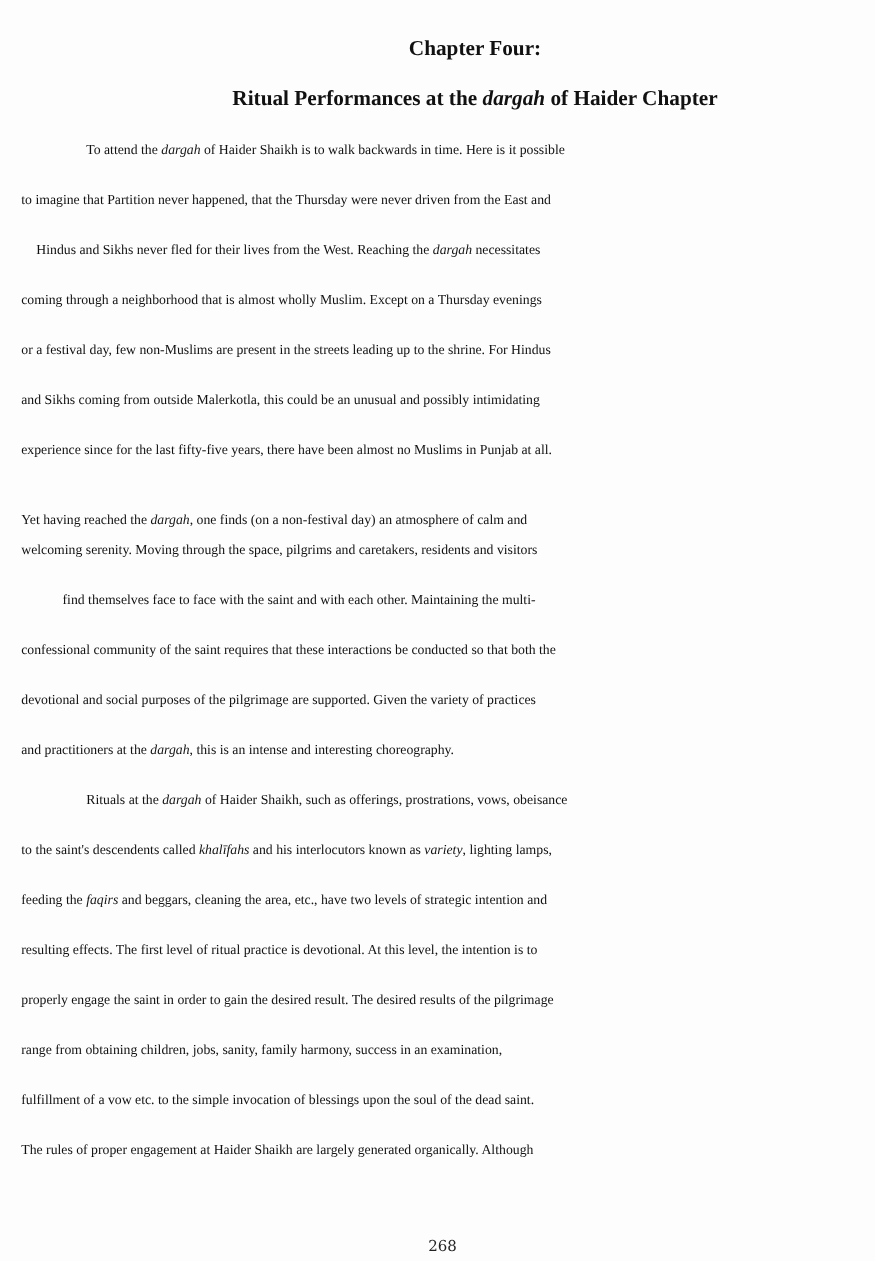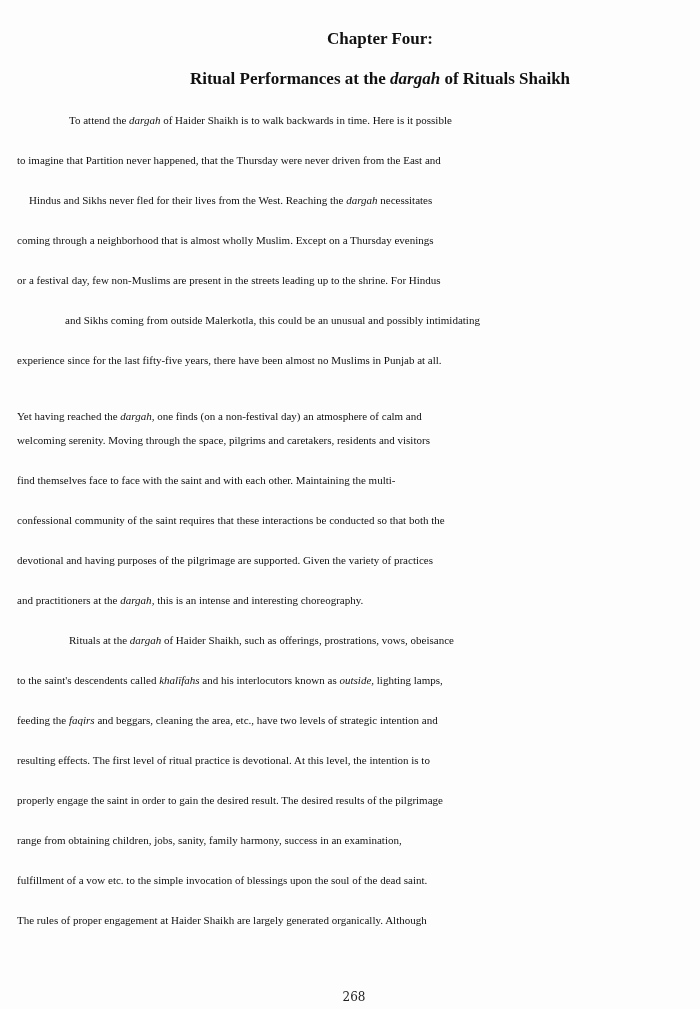--- a/index.html
+++ b/index.html
@@ -23,38 +23,38 @@
     font-size: 12px; font-family: "DejaVu Serif", serif; color: #222;
   }
   i { font-style: italic; }
 </style>
 </head>
 <body>
 
 <div class="page">
   <div class="heading" style="top:29px;">Chapter Four:</div>
   <div class="heading" style="top:69px;">
-    <span>Ritual Performances at the </span><i>dargah</i><span> of Rituals Shaikh</span>
+    <span>Ritual Performances at the </span><i>dargah</i><span> of Haider Chapter</span>
   </div>
   <div id="body-text">
       <div class="line indent" style="top: 110px;"><span>To attend the </span><i>dargah</i><span> of Haider Shaikh is to walk backwards in time.  Here is it possible</span></div>
       <div class="line" style="top: 150px;"><span>to imagine that Partition never happened, that the Thursday were never driven from the East and</span></div>
       <div class="line" style="top: 190px; margin-left: 12px;"><span>Hindus and Sikhs never fled for their lives from the West.  Reaching the </span><i>dargah</i><span> necessitates</span></div>
       <div class="line" style="top: 230px;"><span>coming through a neighborhood that is almost wholly Muslim.  Except on a Thursday evenings</span></div>
       <div class="line" style="top: 270px; text-align: right;"><span>or a festival day, few non-Muslims are present in the streets leading up to the shrine.  For Hindus</span></div>
-      <div class="line" style="top: 310px; margin-left: 48px;"><span>and Sikhs coming from outside Malerkotla, this could be an unusual and possibly intimidating</span></div>
+      <div class="line" style="top: 310px;"><span>and Sikhs coming from outside Malerkotla, this could be an unusual and possibly intimidating</span></div>
       <div class="line" style="top: 350px;"><span>experience since for the last fifty-five years, there have been almost no Muslims in Punjab at all.</span></div>
       <div class="line" style="top: 390px; margin-top: 16px;"><span>Yet having reached the </span><i>dargah</i><span>, one finds (on a non-festival day) an atmosphere of calm and</span></div>
       <div class="line" style="top: 430px;"><span>welcoming serenity.  Moving through the space, pilgrims and caretakers, residents and visitors</span></div>
-      <div class="line" style="top: 470px;"><span>find themselves face to face with the saint and with each other.  Maintaining the multi-</span></div>
+      <div class="line" style="top: 470px; margin-left: 33px;"><span>find themselves face to face with the saint and with each other.  Maintaining the multi-</span></div>
       <div class="line" style="top: 510px;"><span>confessional community of the saint requires that these interactions be conducted so that both the</span></div>
-      <div class="line" style="top: 550px;"><span>devotional and having purposes of the pilgrimage are supported.  Given the variety of practices</span></div>
+      <div class="line" style="top: 550px;"><span>devotional and social purposes of the pilgrimage are supported.  Given the variety of practices</span></div>
       <div class="line" style="top: 590px;"><span>and practitioners at the </span><i>dargah</i><span>, this is an intense and interesting choreography.</span></div>
       <div class="line indent" style="top: 630px;"><span>Rituals at the </span><i>dargah</i><span> of Haider Shaikh, such as offerings, prostrations, vows, obeisance</span></div>
-      <div class="line" style="top: 670px;"><span>to the saint's descendents called </span><i>khalīfahs</i><span> and his interlocutors known as </span><i>outside</i><span>, lighting lamps,</span></div>
+      <div class="line" style="top: 670px;"><span>to the saint's descendents called </span><i>khalīfahs</i><span> and his interlocutors known as </span><i>variety</i><span>, lighting lamps,</span></div>
       <div class="line" style="top: 710px;"><span>feeding the </span><i>faqirs</i><span> and beggars, cleaning the area, etc., have two levels of strategic intention and</span></div>
       <div class="line" style="top: 750px;"><span>resulting effects.  The first level of ritual practice is devotional.  At this level, the intention is to</span></div>
       <div class="line" style="top: 790px;"><span>properly engage the saint in order to gain the desired result.  The desired results of the pilgrimage</span></div>
       <div class="line" style="top: 830px;"><span>range from obtaining children, jobs, sanity, family harmony, success in an examination,</span></div>
       <div class="line" style="top: 870px;"><span>fulfillment of a vow etc. to the simple invocation of blessings upon the soul of the dead saint.</span></div>
       <div class="line" style="top: 910px;"><span>The rules of proper engagement at Haider Shaikh are largely generated organically.  Although</span></div>
     </div>
   <div class="pagenum">268</div>
 </div>
 

